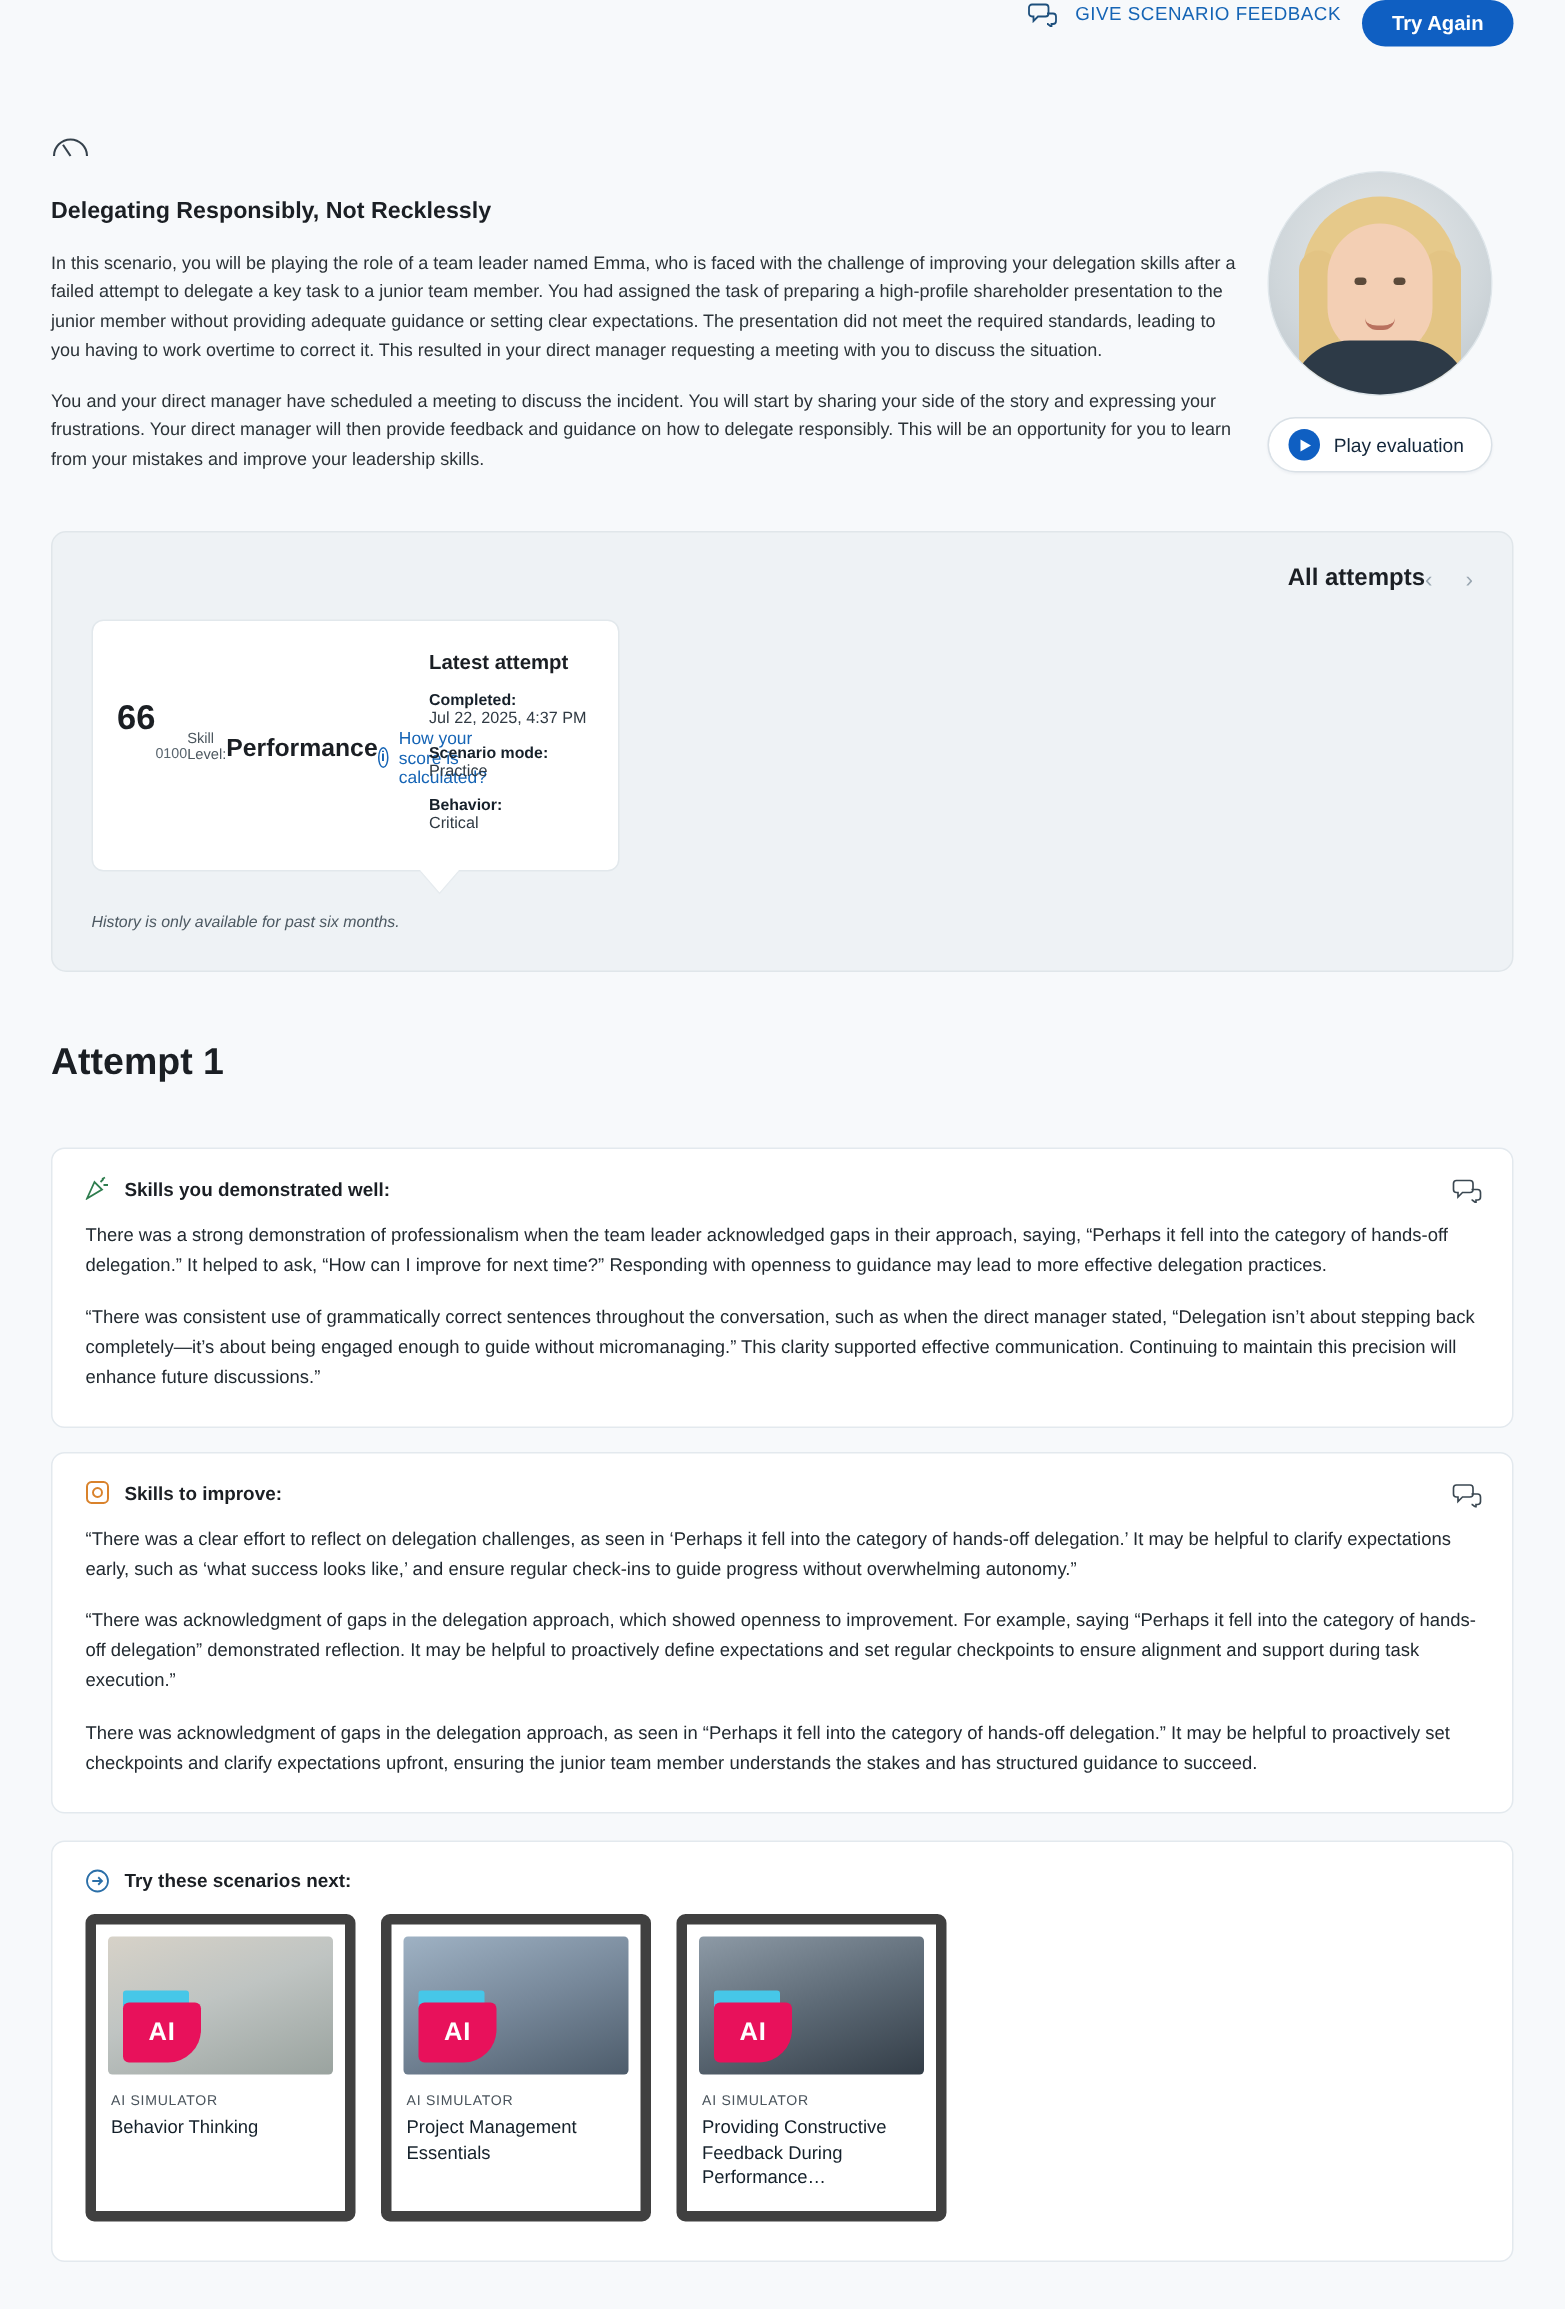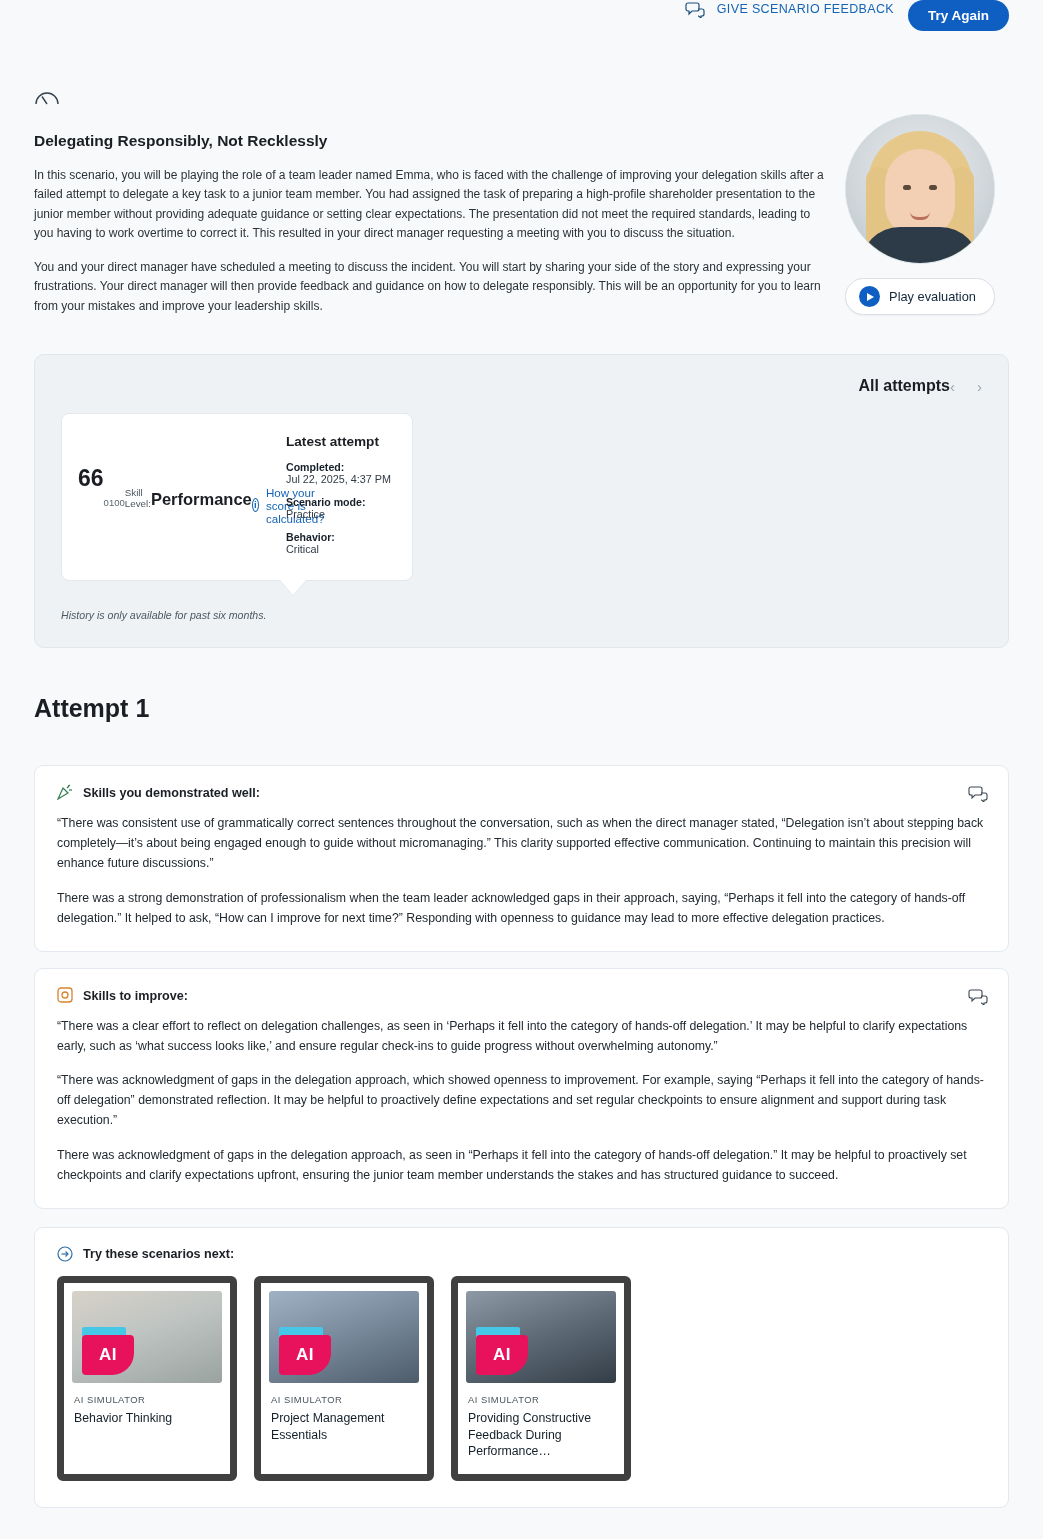--- a/index.html
+++ b/index.html
@@ -492,22 +492,22 @@
         </svg>
       </span>
       <span class="fcard-title">Skills you demonstrated well:</span>
     </div>
     <span class="card-feedback-icon">
       <svg width="20" height="18" viewBox="0 0 20 18">
         <path d="M2 2h9a2 2 0 0 1 2 2v4a2 2 0 0 1-2 2H6l-3 3v-3H2a2 2 0 0 1-2-2V4a2 2 0 0 1 2-2z" transform="translate(1,1)" fill="none" stroke="#3a4751" stroke-width="1.1"></path>
         <path d="M13 9h4a2 2 0 0 1 2 2v3a2 2 0 0 1-2 2h-1v2l-2.5-2H13" fill="none" stroke="#3a4751" stroke-width="1.1"></path>
       </svg>
     </span>
+    <p class="fcard-p">There was a strong demonstration of professionalism when the team leader acknowledged gaps in their approach, saying, “Perhaps it fell into the category of hands-off delegation.” It helped to ask, “How can I improve for next time?” Responding with openness to guidance may lead to more effective delegation practices.</p>
     <p class="fcard-p">“There was consistent use of grammatically correct sentences throughout the conversation, such as when the direct manager stated, “Delegation isn’t about stepping back completely—it’s about being engaged enough to guide without micromanaging.” This clarity supported effective communication. Continuing to maintain this precision will enhance future discussions.”</p>
-    <p class="fcard-p">There was a strong demonstration of professionalism when the team leader acknowledged gaps in their approach, saying, “Perhaps it fell into the category of hands-off delegation.” It helped to ask, “How can I improve for next time?” Responding with openness to guidance may lead to more effective delegation practices.</p>
   </div>
 
   <div class="fcard">
     <div class="fcard-head">
       <span class="icon-sm">
         <svg width="16" height="16" viewBox="0 0 16 16">
           <rect x="1" y="1" width="14" height="14" rx="3" fill="none" stroke="#d9822b" stroke-width="1.3"></rect>
           <circle cx="8" cy="8" r="3" fill="none" stroke="#d9822b" stroke-width="1.3"></circle>
         </svg>
       </span>

